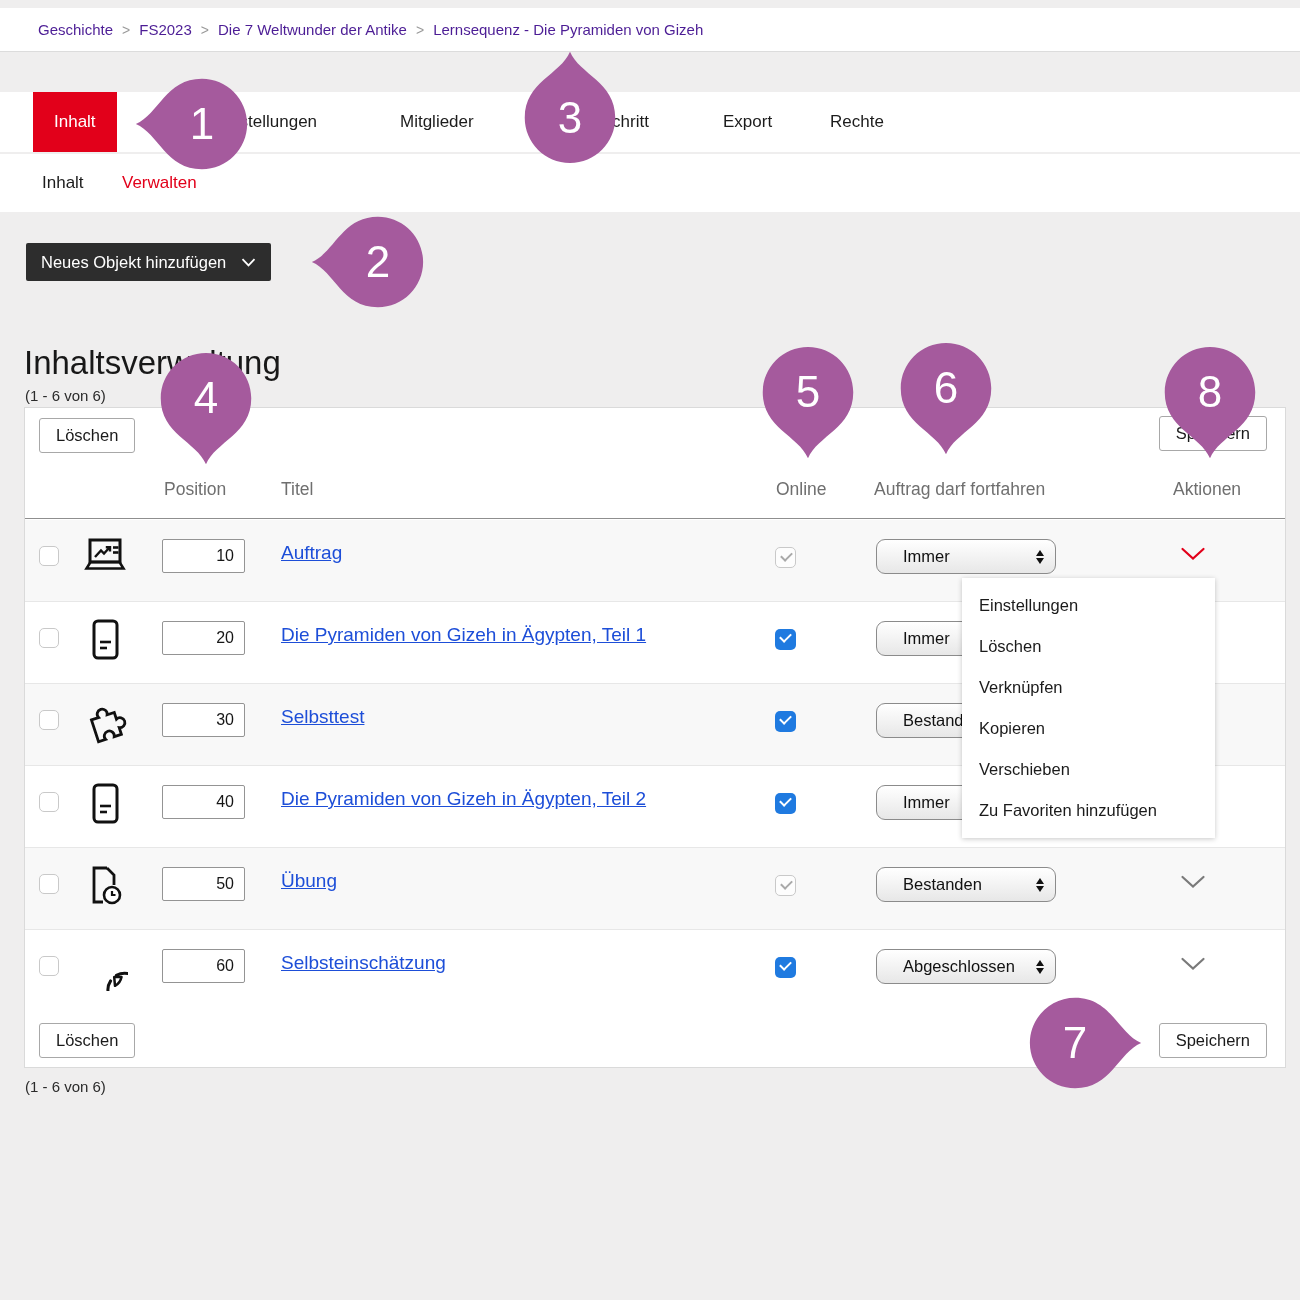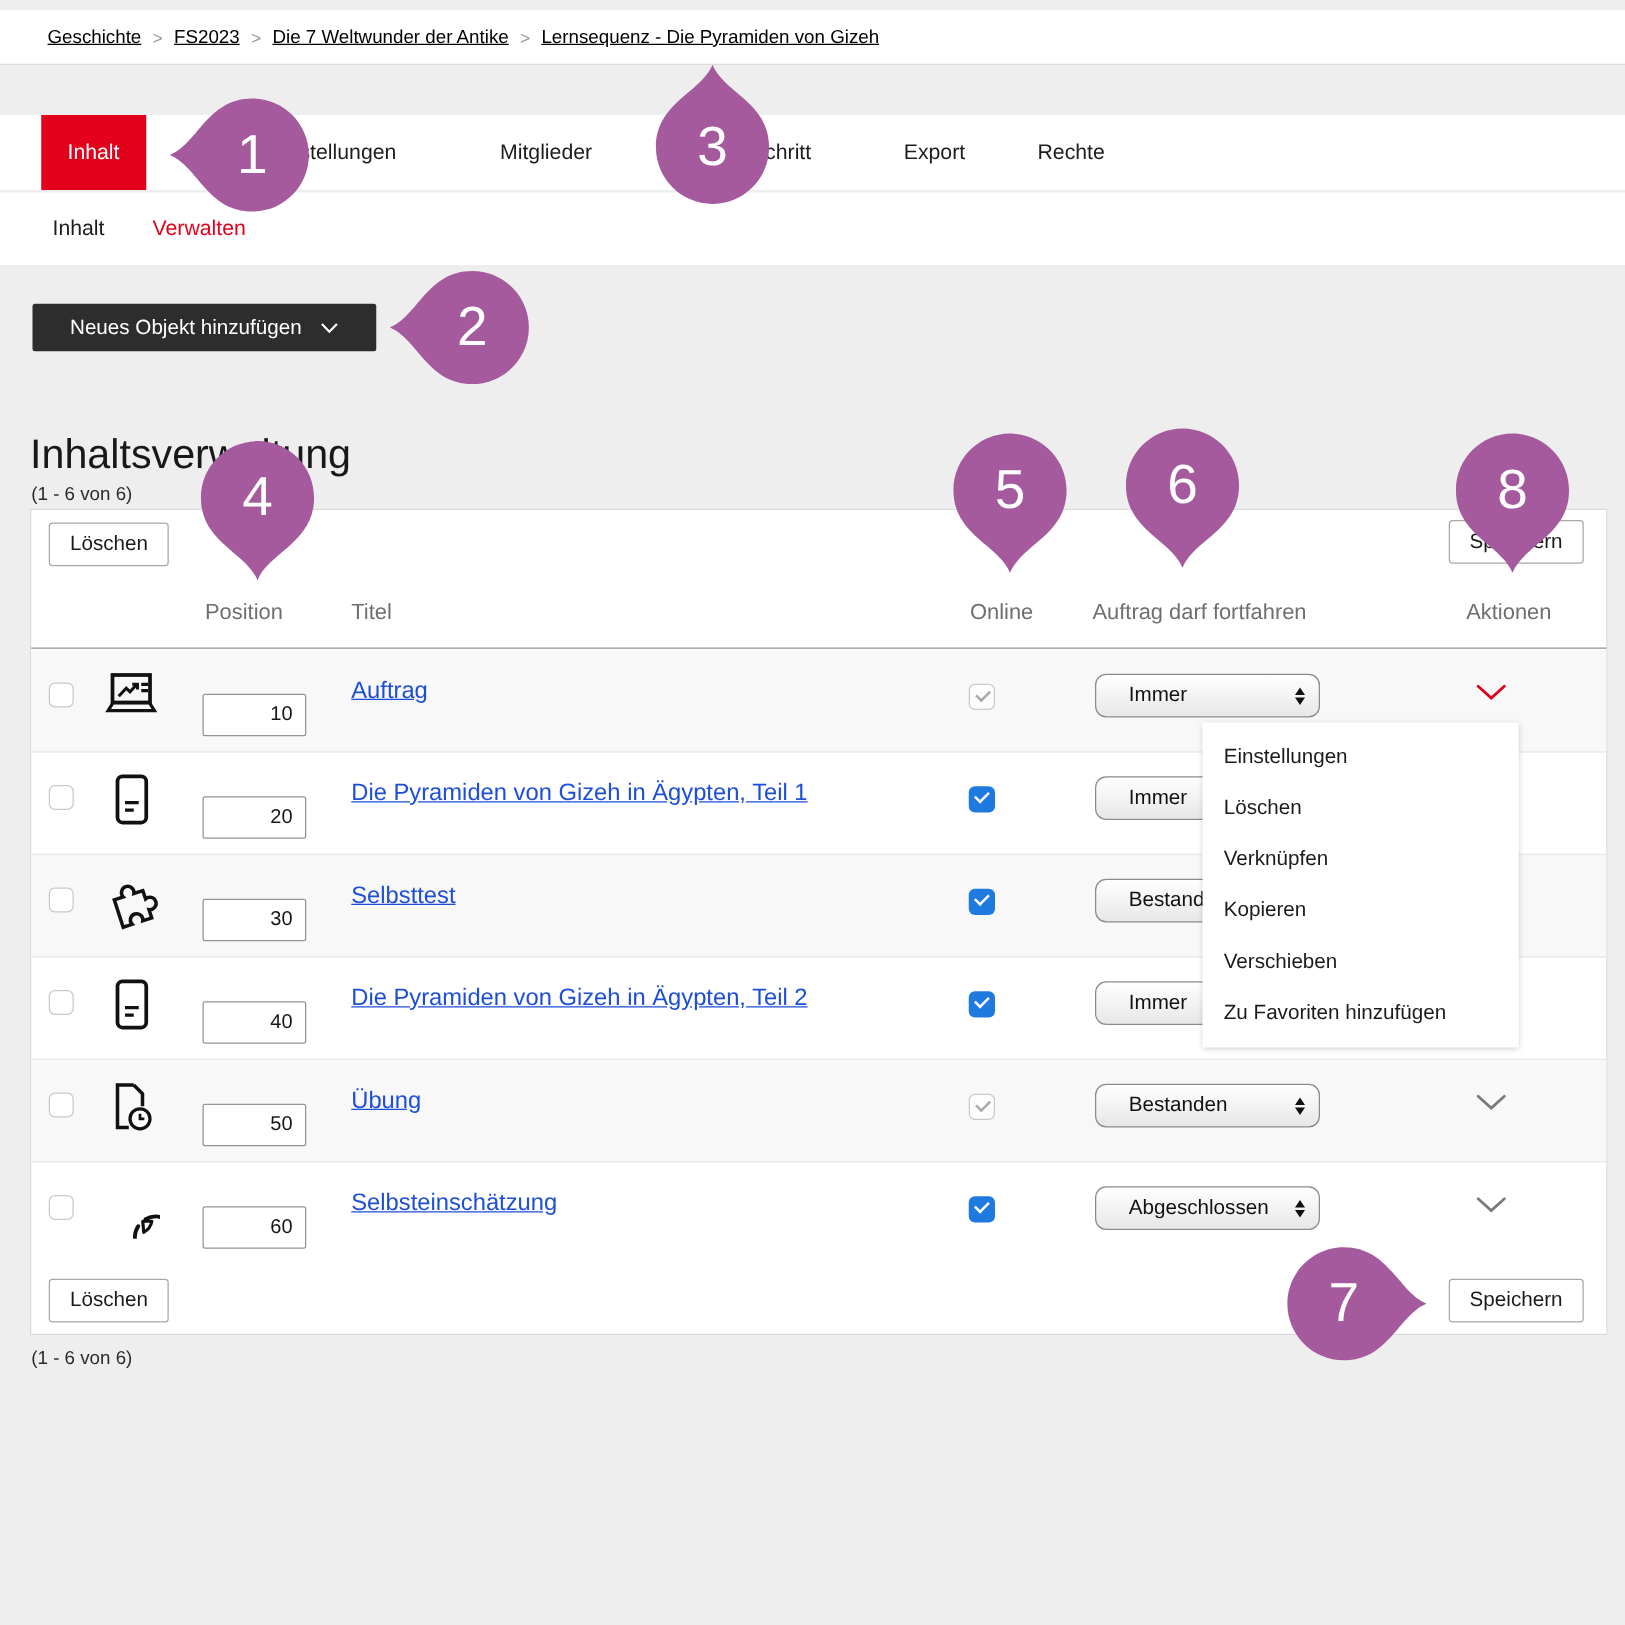--- a/index.html
+++ b/index.html
@@ -1,33 +1,33 @@
 <!DOCTYPE html>
 <html><head>
 <meta charset="utf-8">
 <style>
   html,body{margin:0;padding:0;}
   body{font-family:"Liberation Sans",sans-serif;background:#efefef;}
   .app{position:relative;width:1300px;height:1300px;background:#efeeee;overflow:hidden;}
 
   
   .crumbbar{position:absolute;left:0;top:8px;width:100%;height:44px;background:#fff;border-bottom:1px solid #dcdcdc;display:flex;align-items:center;padding-left:38px;box-sizing:border-box;font-size:15px;color:#1d1d1d;}
-  .crumb{color:#000000;cursor:pointer;text-decoration:underline;}
+  .crumb{color:#4c1d95;cursor:pointer;}
   .crumb-sep{color:#9a9a9a;margin:0 9px;font-size:14px;}
 
   .tabbar{position:absolute;left:0;top:92px;width:100%;height:60px;background:#fff;}
   .tab-active{position:absolute;left:33px;top:0;height:60px;background:#e2001a;color:#fff;display:flex;align-items:center;padding:0 21px;font-size:17px;}
   .tab{position:absolute;top:0;height:60px;display:flex;align-items:center;font-size:17px;color:#1c1c1c;cursor:pointer;}
 
   .subtabbar{position:absolute;left:0;top:154px;width:100%;height:58px;background:#fff;}
   .subtab{position:absolute;top:0;height:58px;display:flex;align-items:center;font-size:17px;color:#1c1c1c;cursor:pointer;}
   .subtab.active{color:#e2001a;}
 
   
-  .addbtn{position:absolute;left:26px;top:243px;height:38px;background:#2d2d2d;color:#fff;display:inline-flex;align-items:center;gap:15px;padding:0 30px;font-size:16.5px;border-radius:2px;cursor:pointer;}
+  .addbtn{position:absolute;left:26px;top:243px;height:38px;background:#2d2d2d;color:#fff;display:inline-flex;align-items:center;gap:15px;padding:0 15px;font-size:16.5px;border-radius:2px;cursor:pointer;}
 
   .pagetitle{position:absolute;left:24px;top:344px;font-size:33px;color:#181818;font-weight:400;}
   .count{position:absolute;left:25px;font-size:15px;color:#2b2b2b;}
   .count.top{top:387px;}
   .count.bottom{top:1078px;}
 
   
   .panel{position:absolute;left:24px;top:407px;width:1262px;height:661px;background:#fff;border:1px solid #dadada;box-sizing:border-box;}
   .btn{position:absolute;height:35px;background:#fff;border:1px solid #a8a8a8;border-radius:3px;font-size:16.5px;color:#1a1a1a;padding:0 16px;display:inline-flex;align-items:center;cursor:pointer;font-family:"Liberation Sans",sans-serif;}
   .btn.del-top{left:14px;top:10px;}
@@ -37,21 +37,21 @@
 
   .colhead{position:absolute;top:71px;font-size:17.5px;color:#6f6f6f;}
   .headline{position:absolute;left:0;top:110px;width:100%;height:1px;background:#8f8f8f;}
 
   .trow{position:absolute;left:0;width:1260px;height:82px;border-bottom:1px solid #e7e7e7;box-sizing:border-box;}
   .trow.shade{background:#f8f8f8;}
   .trow.last{border-bottom:none;}
 
   .rowcheck{position:absolute;left:14px;top:26px;width:20px;height:20px;background:#fff;border:1px solid #c9c9c9;border-radius:5px;box-sizing:border-box;cursor:pointer;}
   .ticon{position:absolute;left:57px;top:15px;width:46px;height:46px;}
-  .posin{position:absolute;left:137px;top:19px;width:83px;height:34px;border:1px solid #949494;border-radius:2px;text-align:right;padding-right:10px;font-size:16px;color:#161616;box-sizing:border-box;font-family:"Liberation Sans",sans-serif;background:#fff;margin-top:16px;}
+  .posin{position:absolute;left:137px;top:19px;width:83px;height:34px;border:1px solid #949494;border-radius:2px;text-align:right;padding-right:10px;font-size:16px;color:#161616;box-sizing:border-box;font-family:"Liberation Sans",sans-serif;background:#fff;}
   .ititle{position:absolute;left:256px;top:22px;font-size:19px;color:#1d4ed8;text-decoration:underline;}
 
   .onbox{position:absolute;left:750px;top:27px;width:21px;height:21px;border-radius:5px;box-sizing:border-box;}
   .onbox.on{background:#1f7ae0;border:none;}
   .onbox.dis{background:#fdfdfd;border:1px solid #c9c9c9;}
   .onbox::after{content:"";position:absolute;left:5px;top:4px;width:9px;height:5px;border-left:2.6px solid #fff;border-bottom:2.6px solid #fff;transform:rotate(-45deg);}
   .onbox.dis::after{border-color:#a9a9a9;}
 
   .sel{position:absolute;left:851px;top:19px;width:180px;height:35px;border:1.5px solid #8b8b8b;border-radius:9px;background:linear-gradient(#ffffff,#e7e7e7);box-sizing:border-box;display:flex;align-items:center;padding:0 34px 0 26px;font-size:16.5px;color:#111;cursor:pointer;}
   .arrows{position:absolute;right:11px;top:50%;transform:translateY(-50%);display:flex;flex-direction:column;gap:2px;}

